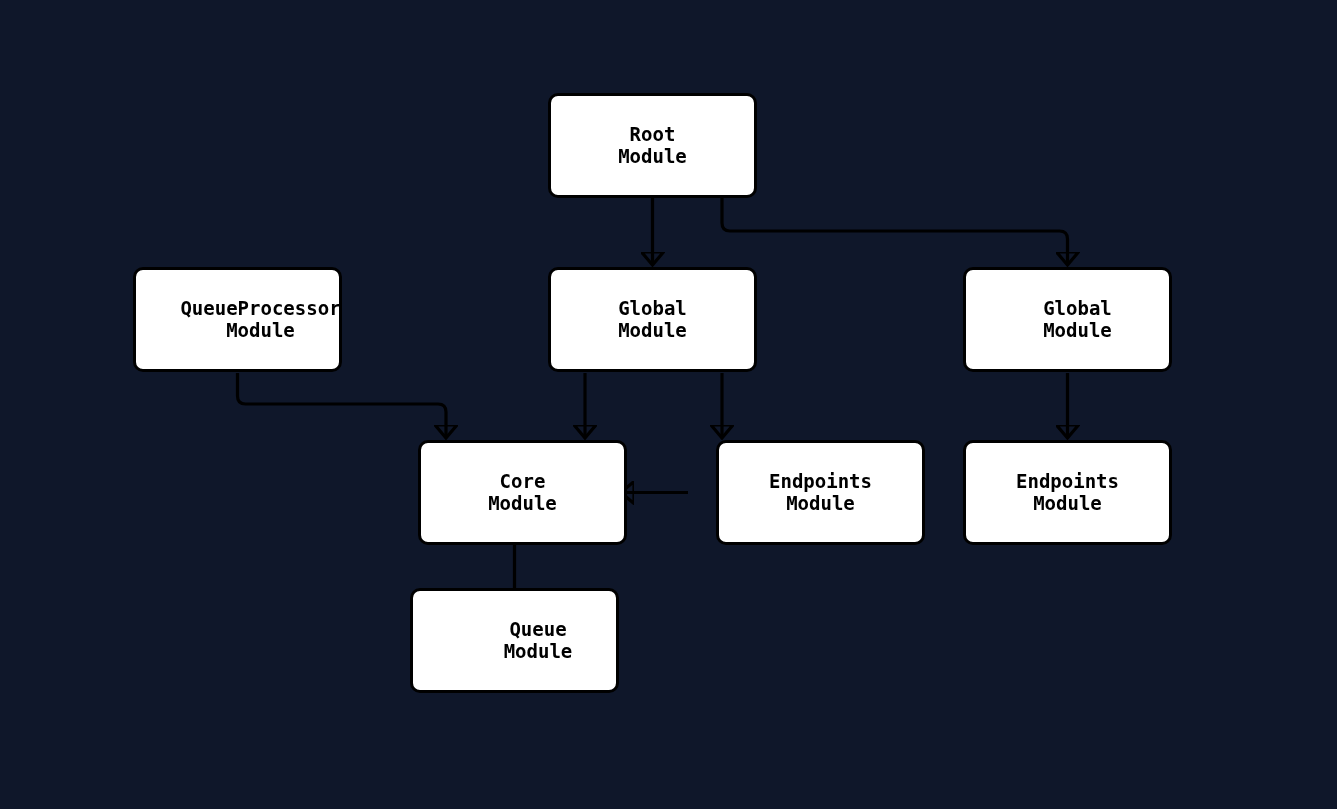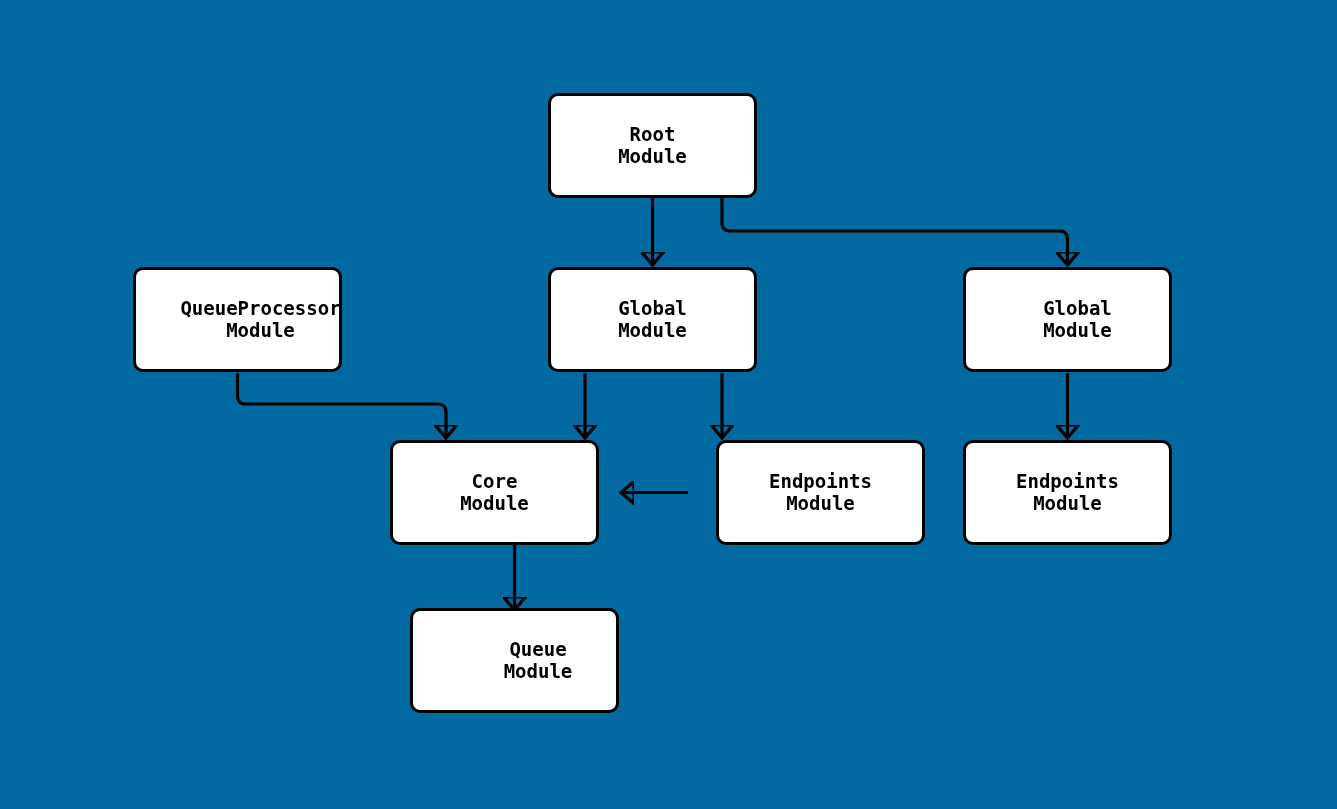--- a/index.html
+++ b/index.html
@@ -4,21 +4,21 @@
 <style>
   html, body {
     margin: 0;
     padding: 0;
     background: #ffffff;
   }
   .canvas {
     position: relative;
     width: 1337px;
     height: 809px;
-    background: #0369a1;
+    background: #0f172a;
     overflow: hidden;
     font-family: "DejaVu Sans Mono", "Liberation Mono", monospace;
   }
   .edges {
     position: absolute;
     left: 0;
     top: 0;
     width: 1337px;
     height: 809px;
   }
@@ -45,24 +45,24 @@
     line-height: 21.5px;
     color: #000000;
     letter-spacing: 0;
   }
   .node span { display: block; }
 
   .node-root          { left: 548px; top:  93px; }
   .node-queueprocessor{ left: 133px; top: 267px; padding-left: 46px; }
   .node-server        { left: 548px; top: 267px; }
   .node-global        { left: 963px; top: 267px; padding-left: 20px; }
-  .node-core          { left: 390px; top: 440px; }
+  .node-core          { left: 418px; top: 440px; }
   .node-endpoints     { left: 716px; top: 440px; }
   .node-repository    { left: 963px; top: 440px; }
-  .node-queue         { left: 410px; top: 608px; padding-left: 47px; }
+  .node-queue         { left: 410px; top: 588px; padding-left: 47px; }
 </style>
 </head>
 <body>
 
 <div class="canvas">
 
   <svg class="edges" viewBox="0 0 1337 809" xmlns="http://www.w3.org/2000/svg">
     <defs>
       <marker id="arrowhead" markerUnits="userSpaceOnUse" markerWidth="15" markerHeight="24" refX="13" refY="12" orient="auto">
         <path d="M0,1 L13,12 L0,23 Z" fill="#000000" stroke="none"></path>

